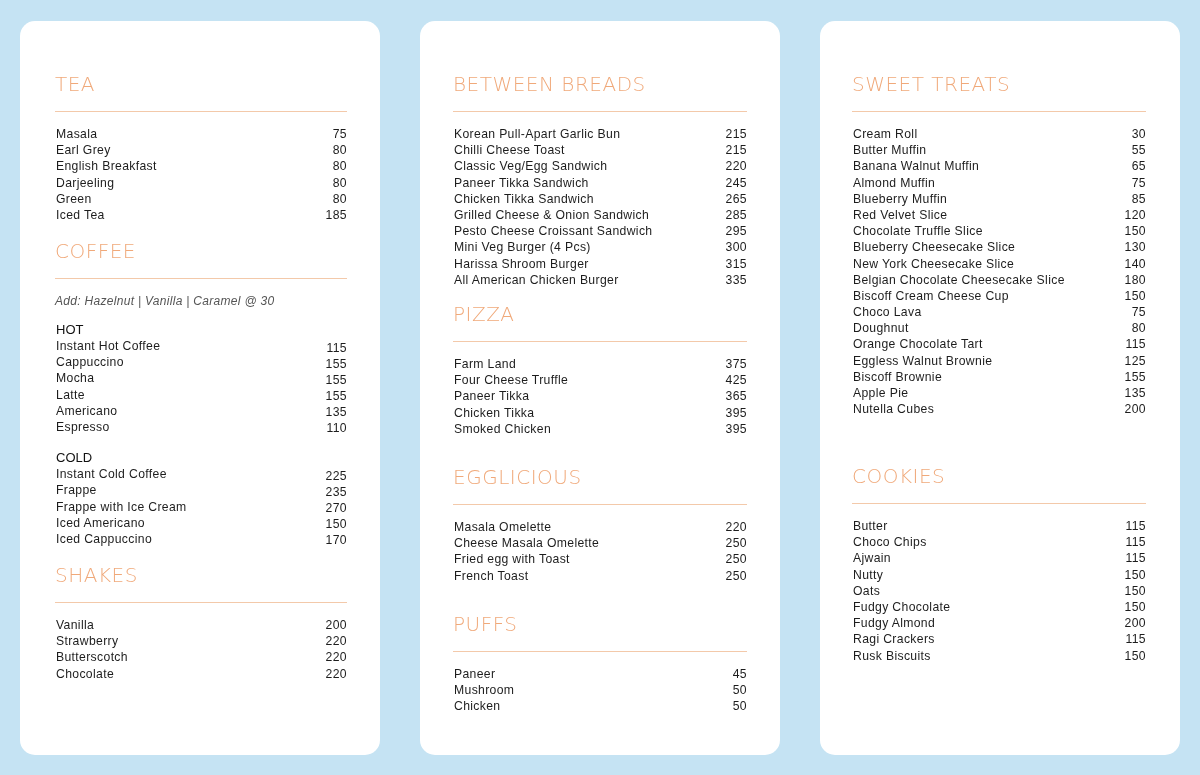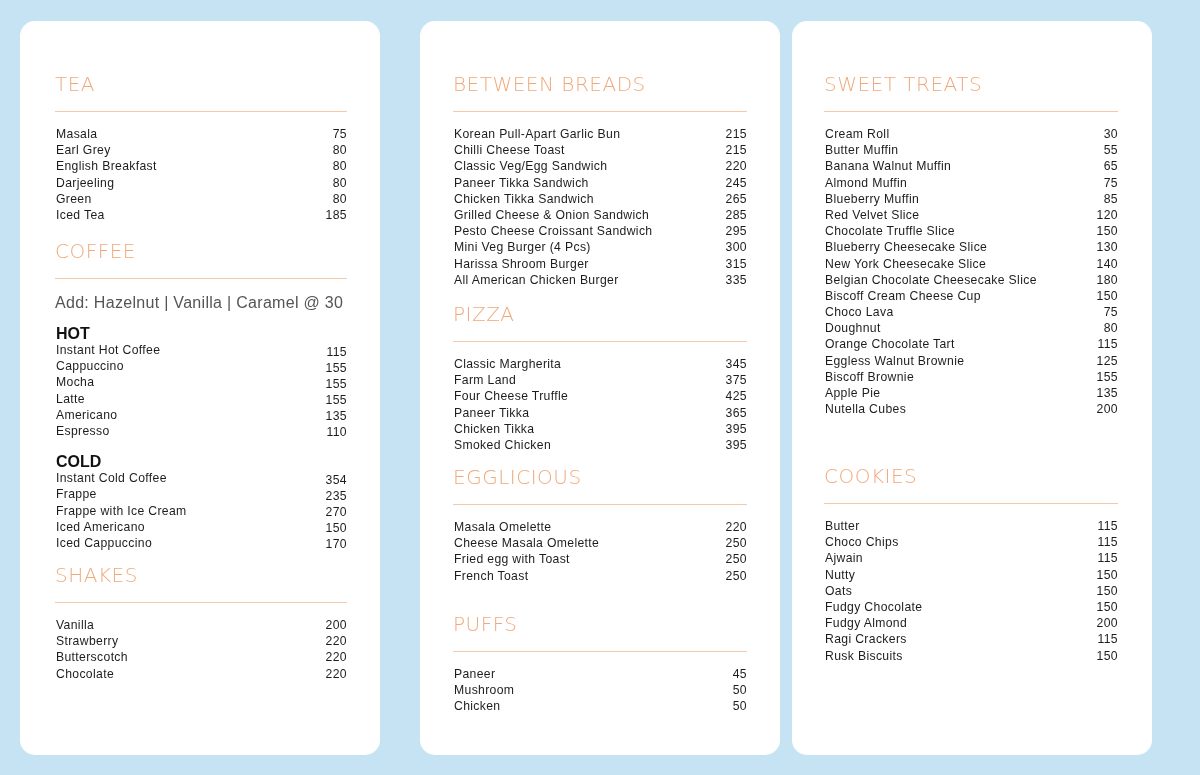--- a/index.html
+++ b/index.html
@@ -15,21 +15,21 @@
     top: 21px;
     width: 360px;
     height: 734px;
     background: #ffffff;
     border-radius: 15px;
     box-sizing: border-box;
     padding: 0 33px 0 35px;
   }
   .card.c1 { left: 20px; }
   .card.c2 { left: 420px; padding-left: 21px; }
-  .card.c3 { left: 792px; padding-left: 38px; }
+  .card.c3 { left: 820px; padding-left: 38px; }
   .section { position: absolute; left: 35px; right: 33px; }
   .card.c2 .section { left: 33px; right: 33px; }
   .card.c3 .section { left: 32px; right: 34px; }
   .sec-title {
     font-family: "DejaVu Sans", sans-serif;
     font-weight: 300;
     font-size: 20px;
     letter-spacing: 0.5px;
     color: #f0a97a;
     margin: 0;
@@ -47,28 +47,29 @@
     justify-content: space-between;
     font-size: 12.2px;
     line-height: 16.2px;
     height: 16.2px;
     color: #1d1d1d;
     letter-spacing: 0.35px;
     padding-left: 1px;
   }
   .item .price { text-align: right; }
   .note {
-    font-size: 16px;
+    font-size: 12px;
+    font-style: italic;
     color: #555555;
     margin-top: 15px;
     letter-spacing: 0.3px;
   }
   .sub {
-    font-size: 16px;
-    font-weight: bold;
+    font-size: 13px;
+    font-weight: normal;
     color: #111;
     margin-top: 14px;
     height: 16px;
     line-height: 16px;
     padding-left: 1px;
   }
   .sub + .items { margin-top: 0; }
   .items.offset .item .price { position: relative; top: 1.5px; }
 </style>
 </head>
@@ -134,21 +135,21 @@
         </div>
       <div class="item">
           <span>Espresso</span>
           <span class="price">110</span>
         </div>
     </div>
     <div class="sub" style="margin-top:15px">COLD</div>
     <div class="items offset">
       <div class="item">
           <span>Instant Cold Coffee</span>
-          <span class="price">354</span>
+          <span class="price">225</span>
         </div>
       <div class="item">
           <span>Frappe</span>
           <span class="price">235</span>
         </div>
       <div class="item">
           <span>Frappe with Ice Cream</span>
           <span class="price">270</span>
         </div>
       <div class="item">
@@ -232,24 +233,20 @@
           <span class="price">335</span>
         </div>
     </div>
   </div>
 
   <div class="section" style="top:280px">
     <h2 class="sec-title">PIZZA</h2>
     <div class="sec-rule"></div>
     <div class="items">
       <div class="item">
-          <span>Classic Margherita</span>
-          <span class="price">345</span>
-        </div>
-      <div class="item">
           <span>Farm Land</span>
           <span class="price">375</span>
         </div>
       <div class="item">
           <span>Four Cheese Truffle</span>
           <span class="price">425</span>
         </div>
       <div class="item">
           <span>Paneer Tikka</span>
           <span class="price">365</span>

